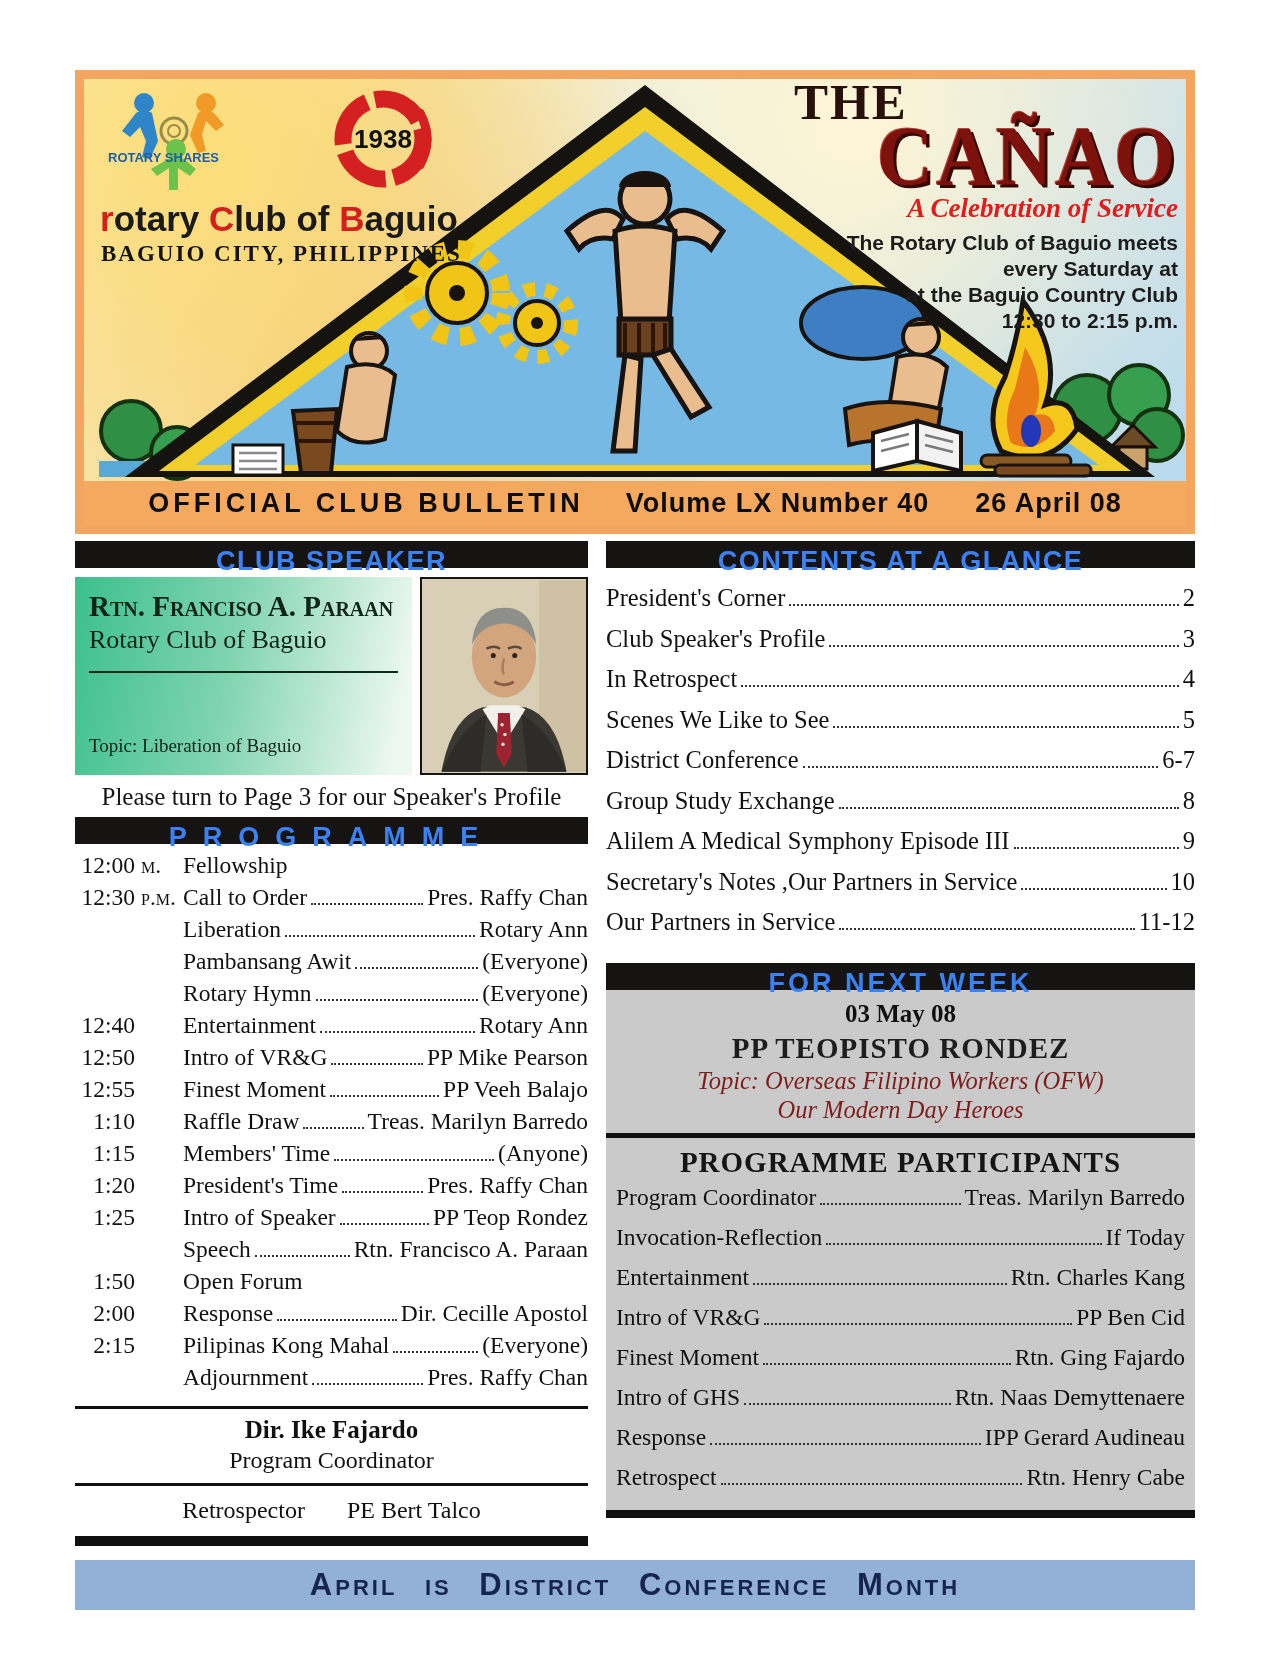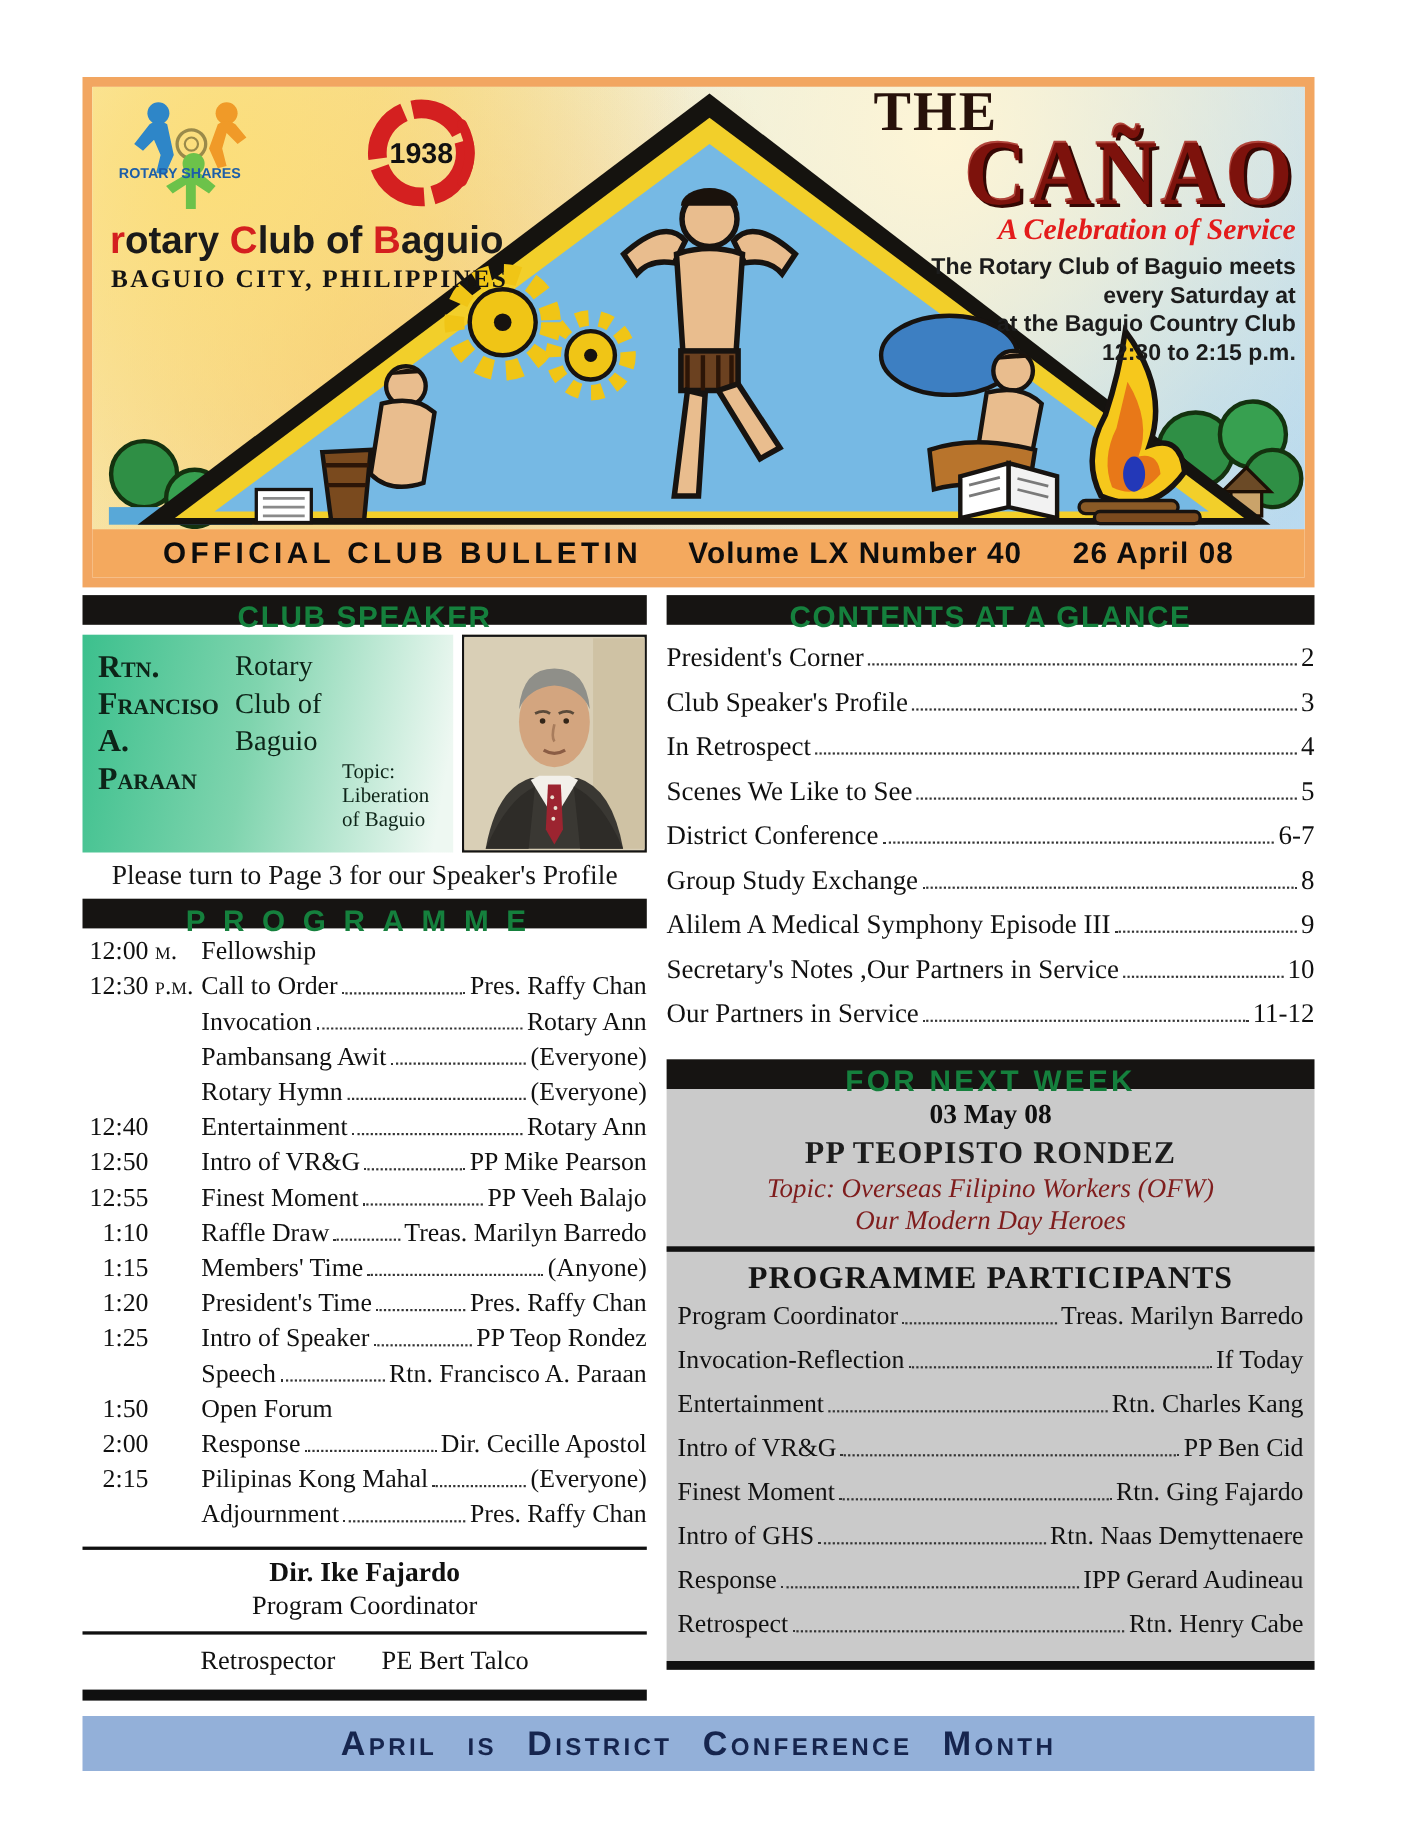--- a/index.html
+++ b/index.html
@@ -44,29 +44,29 @@
     font-family: "Liberation Sans", sans-serif; font-weight: bold; font-size: 27px; color: #0d0d0d; }
   .banner-strip .b-title { letter-spacing: 4px; }
   .banner-strip .b-volume { margin-left: 42px; letter-spacing: 1px; }
   .banner-strip .b-date { margin-left: 46px; letter-spacing: 1px; }
 
   
   .columns { display: flex; margin-top: 7px; }
   .col-left { width: 513px; }
   .col-right { width: 589px; margin-left: 18px; }
 
-  .section-bar { height: 27px; background: #161412; color: #15803d; text-align: center;
+  .section-bar { height: 27px; background: #161412; color: #3b82f6; text-align: center;
     font-family: "Liberation Sans", sans-serif; font-weight: bold; font-size: 27px; line-height: 40px; letter-spacing: 1.5px; }
   .programme-bar { letter-spacing: 16px; margin-top: 6px; }
   .next-bar { margin-top: 14px; letter-spacing: 3px; }
 
   
   .speaker-row { display: flex; margin-top: 9px; height: 198px; }
   .speaker-box { flex: 1; background: linear-gradient(100deg, #3cc08d 0%, #7fd4ae 45%, #eef8f2 95%);
-    padding: 12px 14px 10px; display: flex; flex-direction: row; color: #0d2418; }
+    padding: 12px 14px 10px; display: flex; flex-direction: column; color: #0d2418; }
   .speaker-name { font-variant: small-caps; font-weight: bold; font-size: 29px; line-height: 34px; }
   .speaker-affil { font-size: 26px; line-height: 34px; }
   .speaker-divider { border-top: 2px solid #0c2b1e; margin-top: 14px; }
   .speaker-topic { margin-top: auto; margin-bottom: 8px; font-size: 19px; }
   .speaker-photo { width: 168px; margin-left: 8px; border: 2px solid #141414; background: #d9cfb6; }
   .speaker-photo svg { display: block; width: 100%; height: 100%; }
 
   .note { text-align: center; font-size: 25px; margin: 8px 0 6px; color: #151515; }
 
   
@@ -304,21 +304,21 @@
               <span class="pt">12:30</span>
               <span class="pm">p.m.</span>
               <span class="plabel">Call to Order</span>
               <span class="leader"></span>
               <span class="pname">Pres. Raffy Chan</span>
             </div>
 
             <div class="prow">
               <span class="pt"></span>
               <span class="pm"></span>
-              <span class="plabel">Invocation</span>
+              <span class="plabel">Liberation</span>
               <span class="leader"></span>
               <span class="pname">Rotary Ann</span>
             </div>
 
             <div class="prow">
               <span class="pt"></span>
               <span class="pm"></span>
               <span class="plabel">Pambansang Awit</span>
               <span class="leader"></span>
               <span class="pname">(Everyone)</span>

